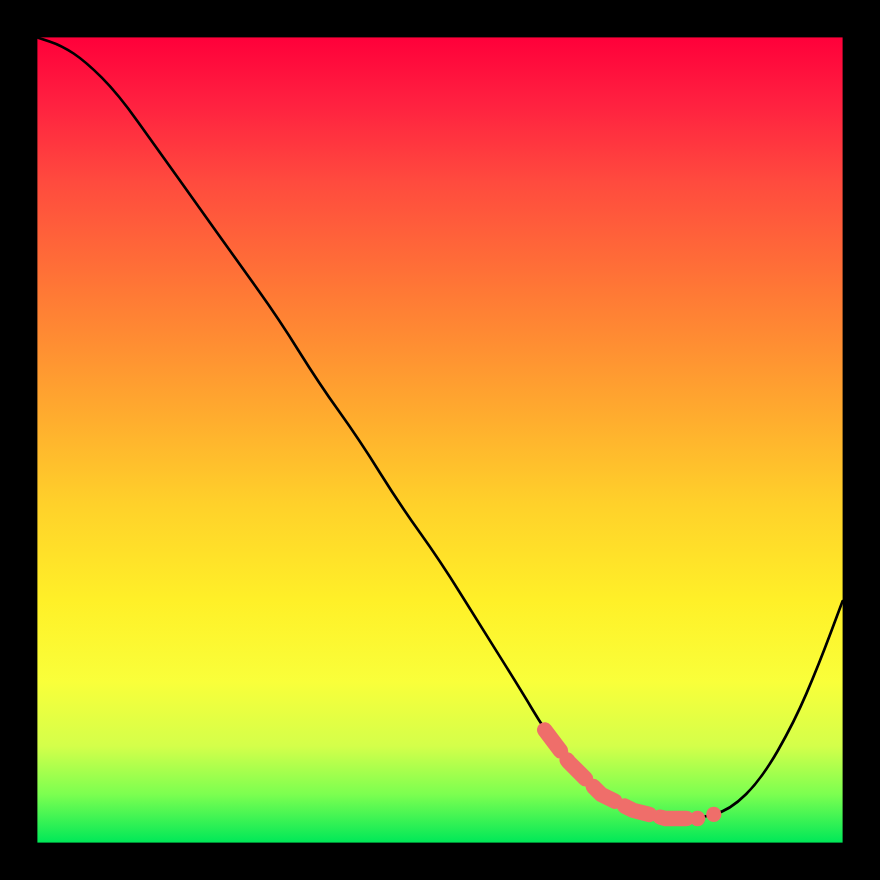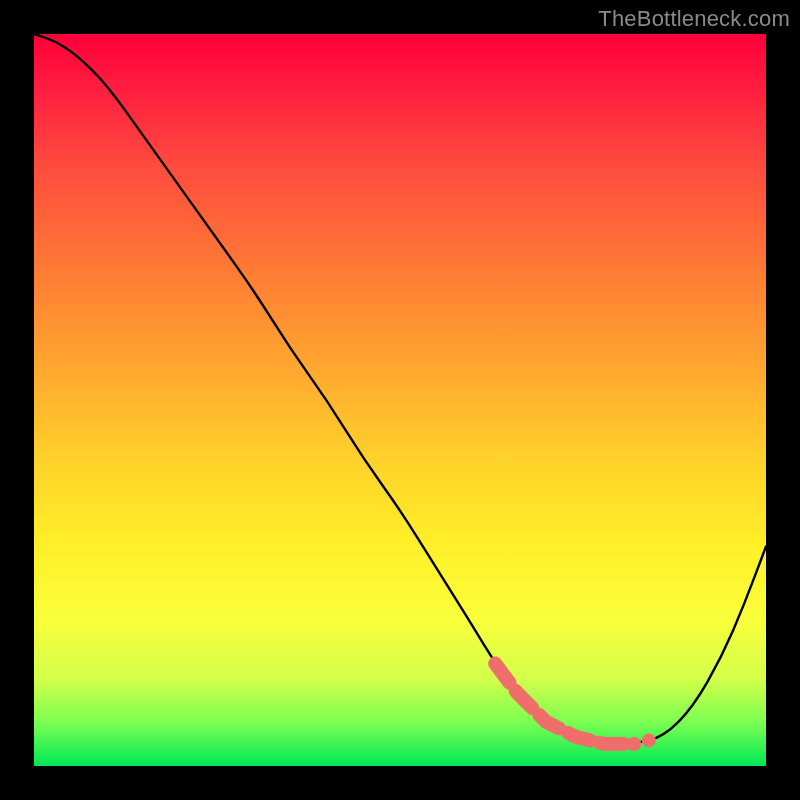--- a/index.html
+++ b/index.html
@@ -72,21 +72,20 @@
     stroke-dasharray: 24 10;
   }
   .valley-dot {
     fill: #ef6e6a;
   }
 </style>
 </head>
 <body>
 
 <div class="frame">
-  <div class="watermark">TheBottleneck.com</div>
 
   <div class="plot">
     <svg class="curve" viewBox="0 0 732 732">
       <path id="main-curve" class="line-main" d="M 0 0 Q 0 0 10.98 3.660000000000025 Q 21.96 7.32000000000005 32.94 14.640000000000043 Q 43.92 21.960000000000036 58.56 36.60000000000002 Q 73.2 51.24000000000001 91.5 76.86000000000001 Q 109.8 102.48000000000002 128.1 128.10000000000002 Q 146.4 153.72000000000003 164.7 179.34000000000003 Q 183 204.96000000000004 201.3 230.58 Q 219.6 256.2 237.89999999999998 285.48 Q 256.2 314.76000000000005 274.5 340.38 Q 292.8 366 311.1 395.28 Q 329.40000000000003 424.56 347.70000000000005 450.18 Q 366 475.8 384.3 505.08000000000004 Q 402.6 534.36 420.9 563.64 Q 439.2 592.92 450.18 611.22 Q 461.16 629.52 472.14 644.16 Q 483.12 658.8 497.76 673.44 Q 512.4 688.08 527.04 695.4000000000001 Q 541.68 702.72 556.3199999999999 706.38 Q 570.96 710.04 585.6 710.04 Q 600.24 710.04 614.88 706.38 Q 629.52 702.72 644.1600000000001 688.08 Q 658.8000000000001 673.44 673.44 647.82 Q 688.0799999999999 622.2 699.06 596.58 Q 710.04 570.96 721.02 541.6800000000001 L 732 512.4"></path>
       <path id="valley-band" class="valley-band" d="M 461.16 629.52 L 483.12 658.8 L 512.4 688.08 L 541.68 702.72 L 570.96 710.04 L 600.24 710.04"></path>
       <circle id="valley-dot" class="valley-dot" r="7" cx="614.88" cy="706.38"></circle>
     </svg>
   </div>
 </div>
 

